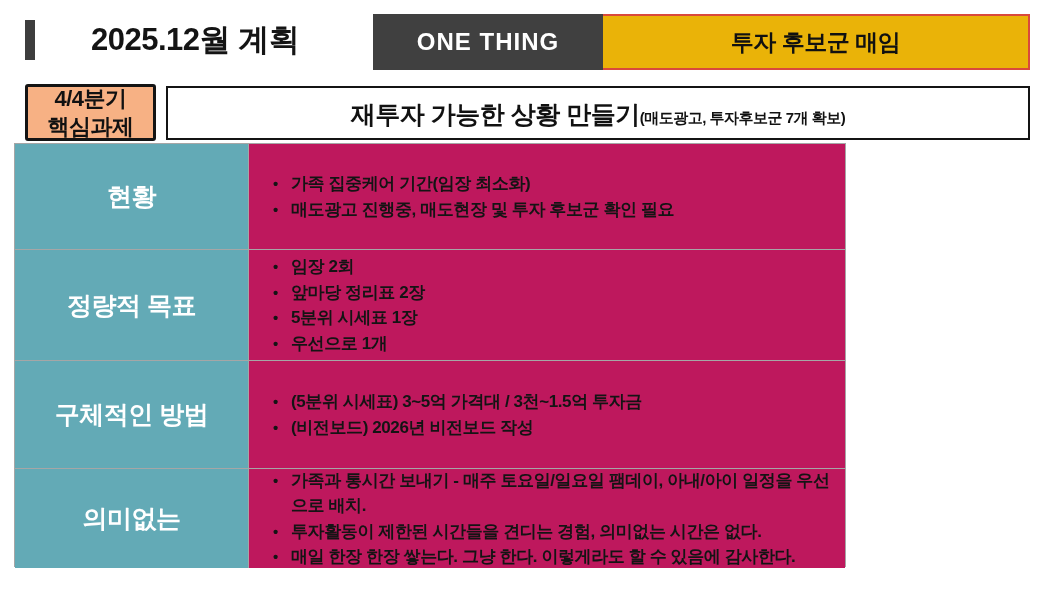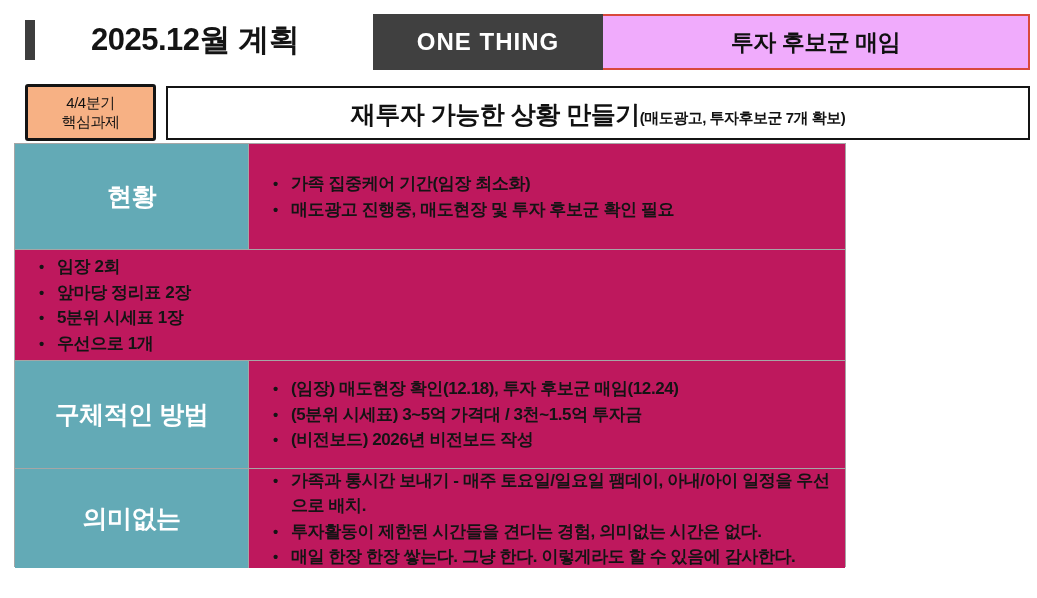--- a/index.html
+++ b/index.html
@@ -21,31 +21,31 @@
   .one-thing-wrap {
     position: absolute; left: 373px; top: 14px; width: 657px; height: 56px;
     display: flex;
   }
   .one-thing-box {
     flex: 0 0 230px; background: #404040;
     display: flex; align-items: center; justify-content: center;
     color: #ffffff; font-size: 24px; font-weight: 700; letter-spacing: 1px;
   }
   .one-thing-value-box {
-    flex: 1 1 auto; background: #f0abfc; border: 2px solid #d9493c; border-left: none;
+    flex: 1 1 auto; background: #eab308; border: 2px solid #d9493c; border-left: none;
     display: flex; align-items: center; justify-content: center;
     font-size: 23px; font-weight: 800; letter-spacing: -0.5px;
   }
 
   
   .quarter-badge {
     position: absolute; left: 25px; top: 84px; width: 131px; height: 57px;
     background: #f7b184; border: 3px solid #141414; border-radius: 3px;
     display: flex; flex-direction: column; align-items: center; justify-content: center;
-    font-size: 15px; font-weight: 400; line-height: 1.25; letter-spacing: -0.5px;
+    font-size: 22px; font-weight: 700; line-height: 1.25; letter-spacing: -0.5px;
   }
   .goal-box {
     position: absolute; left: 166px; top: 86px; width: 864px; height: 54px;
     background: #ffffff; border: 2px solid #141414;
     display: flex; align-items: baseline; justify-content: center; padding-top: 10px;
   }
   .goal-main { font-size: 25px; font-weight: 800; letter-spacing: -0.5px; }
   .goal-sub  { font-size: 15px; font-weight: 700; letter-spacing: -0.5px; }
 
   
@@ -106,35 +106,35 @@
     <div class="row-label">현황</div>
     <div class="row-content">
       <ul class="bullet-list">
         <li class="bullet-item">가족 집중케어 기간(임장 최소화)</li>
         <li class="bullet-item">매도광고 진행중, 매도현장 및 투자 후보군 확인 필요</li>
       </ul>
     </div>
   </div>
 
   <div class="plan-row">
+    <div class="row-label">정량적 목표</div>
     <div class="row-content">
       <ul class="bullet-list">
         <li class="bullet-item">임장 2회</li>
         <li class="bullet-item">앞마당 정리표 2장</li>
         <li class="bullet-item">5분위 시세표 1장</li>
         <li class="bullet-item">우선으로 1개</li>
       </ul>
     </div>
   </div>
 
   <div class="plan-row">
     <div class="row-label">구체적인 방법</div>
     <div class="row-content">
       <ul class="bullet-list">
-        <li class="bullet-item">(임장) 매도현장 확인(12.18), 투자 후보군 매임(12.24)</li>
         <li class="bullet-item">(5분위 시세표) 3~5억 가격대 / 3천~1.5억 투자금</li>
         <li class="bullet-item">(비전보드) 2026년 비전보드 작성</li>
       </ul>
     </div>
   </div>
 
   <div class="plan-row">
     <div class="row-label">의미없는</div>
     <div class="row-content">
       <ul class="bullet-list">

